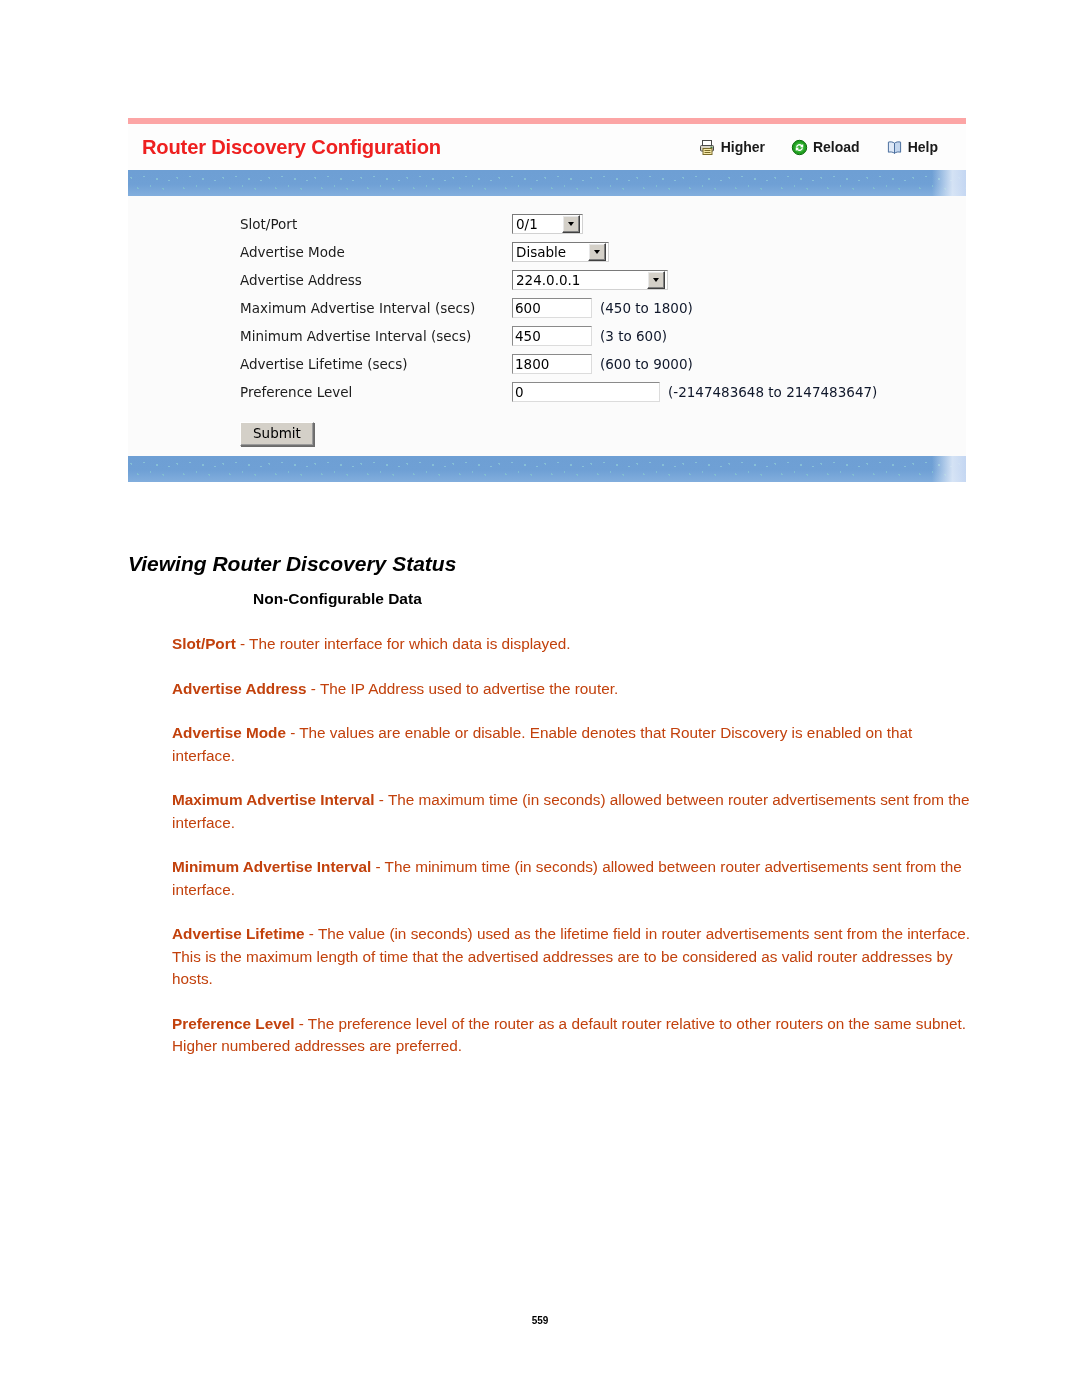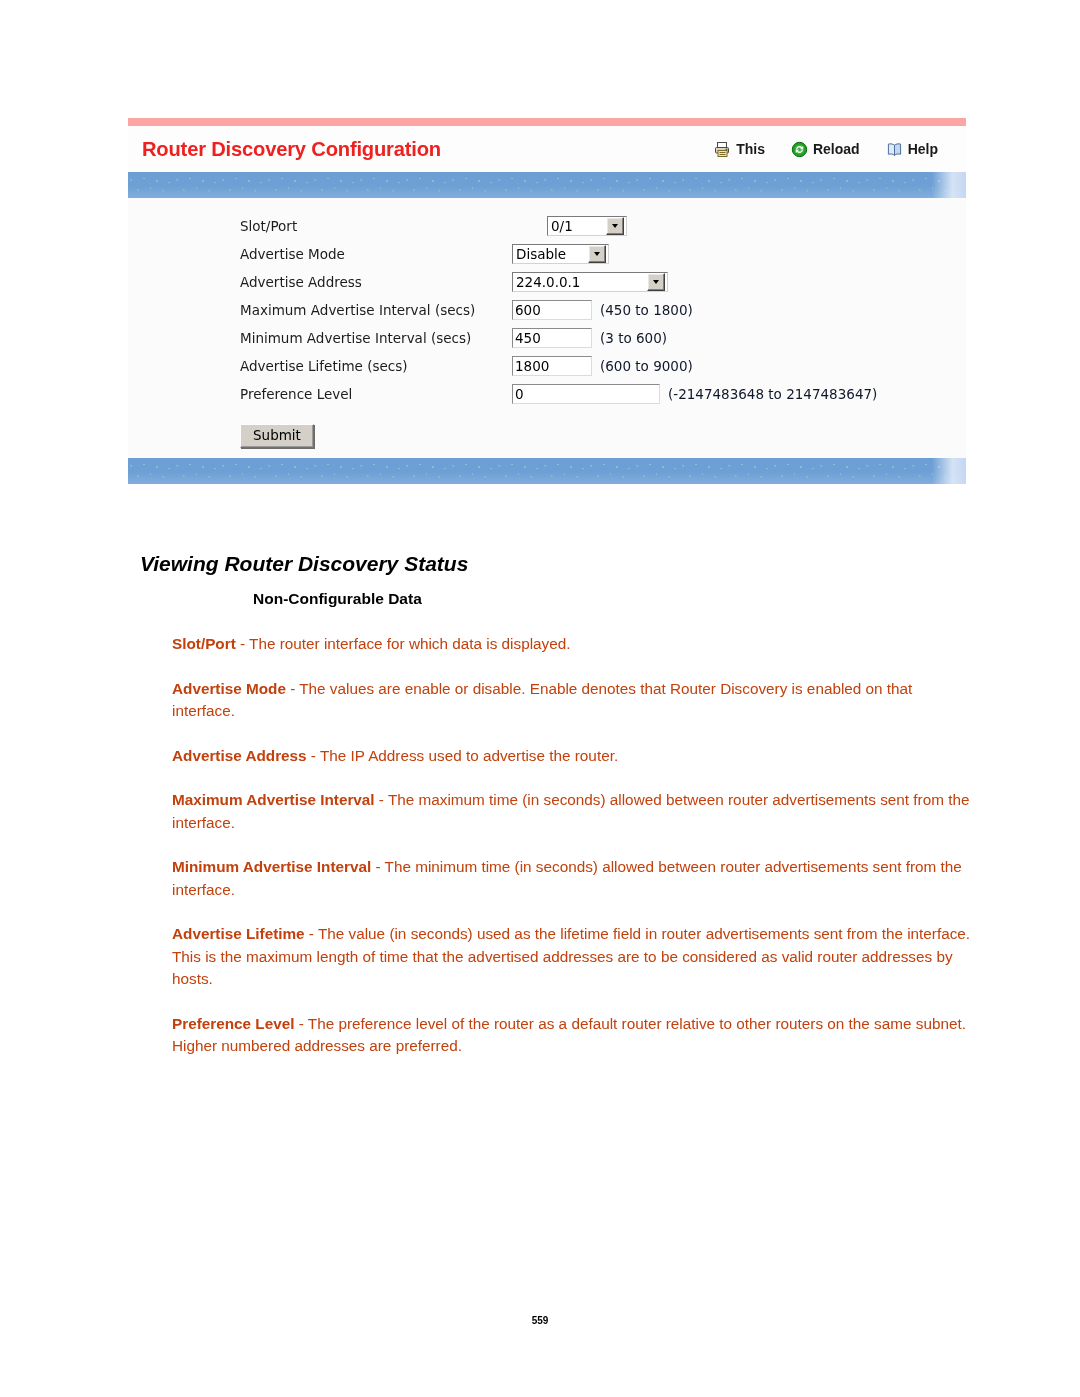--- a/index.html
+++ b/index.html
@@ -16,21 +16,21 @@
     overflow: hidden;
   }
 
   
   .screenshot {
     position: absolute;
     left: 128px;
     top: 118px;
     width: 838px;
     background: #fbfbfb;
-    border-top: 8px solid #fca5a5;
+    border-top: 6px solid #fca5a5;
   }
   .panel-titlebar {
     height: 46px;
     background: #fdfdfd;
     display: flex;
     align-items: center;
     justify-content: space-between;
     padding: 0 12px 0 14px;
     box-sizing: border-box;
   }
@@ -150,21 +150,21 @@
     display: flex; align-items: center; justify-content: center;
     flex: 0 0 auto;
   }
   .arrowbox i {
     display: block;
     width: 0; height: 0;
     border-left: 3.5px solid transparent;
     border-right: 3.5px solid transparent;
     border-top: 4px solid #000;
   }
-  .sel-slotport { width: 80px; margin-left: 35px; }
+  .sel-slotport { width: 71px; }
   .sel-mode     { width: 97px; }
   .sel-address  { width: 156px; }
 
   .textin {
     height: 20px;
     box-sizing: border-box;
     border: 1px solid #8a8a8a;
     border-right-color: #dcdcdc;
     border-bottom-color: #dcdcdc;
     background: #ffffff;
@@ -193,21 +193,21 @@
     color: #000;
     padding: 3px 12px 4px 12px;
     cursor: pointer;
     line-height: 15px;
   }
 
   
   .doc { position: absolute; left: 0; top: 0; width: 1080px; }
   .h-section {
     position: absolute;
-    left: 140px;
+    left: 128px;
     top: 552px;
     font-size: 21px;
     font-weight: bold;
     font-style: italic;
     font-family: "Liberation Sans", sans-serif;
     color: #000;
     white-space: nowrap;
   }
   .h-sub {
     position: absolute;
@@ -259,21 +259,21 @@
         <span class="tool-ico">
           <svg viewBox="0 0 17 17" width="17" height="17">
             <rect x="3.5" y="1.5" width="9" height="5" fill="#ffffff" stroke="#4a4a4a" stroke-width="1"></rect>
             <rect x="1.5" y="6.5" width="13" height="5.5" rx="1" fill="#d8d4c8" stroke="#4a4a4a" stroke-width="1"></rect>
             <rect x="4" y="9.5" width="9" height="6" fill="#f6e9a8" stroke="#7a6b2a" stroke-width="1"></rect>
             <rect x="5.5" y="11" width="6" height="1" fill="#7a6b2a"></rect>
             <rect x="5.5" y="13" width="6" height="1" fill="#7a6b2a"></rect>
             <rect x="11.5" y="7.6" width="2" height="1.4" fill="#3b7a3b"></rect>
           </svg>
         </span>
-        <span>This</span>
+        <span>Higher</span>
       </div>
 
       <div class="tool">
         <span class="tool-ico">
           <svg viewBox="0 0 17 17" width="17" height="17">
             <circle cx="8.5" cy="8.5" r="7.2" fill="#1f9e1f" stroke="#0c6b0c" stroke-width="1"></circle>
             <circle cx="8.5" cy="8.5" r="5" fill="#37b437"></circle>
             <path d="M5 8.5a3.5 3.5 0 0 1 6-2.4l1.2-1.2v3.4H8.9l1.2-1.2A2.3 2.3 0 0 0 6.2 8.5z" fill="#ffffff"></path>
             <path d="M12 8.5a3.5 3.5 0 0 1-6 2.4L4.8 12.1V8.7h3.3l-1.2 1.2A2.3 2.3 0 0 0 10.8 8.5z" fill="#ffffff"></path>
           </svg>
@@ -384,24 +384,24 @@
 
 <div class="doc">
   <div class="h-section">Viewing Router Discovery Status</div>
   <div class="h-sub">Non-Configurable Data</div>
 
   <div class="paras">
     <div class="para">
       <b>Slot/Port</b><span> - </span><span>The router interface for which data is displayed.</span>
     </div>
     <div class="para">
+      <b>Advertise Address</b><span> - </span><span>The IP Address used to advertise the router.</span>
+    </div>
+    <div class="para">
       <b>Advertise Mode</b><span> - </span><span>The values are enable or disable. Enable denotes that Router Discovery is enabled on that interface.</span>
-    </div>
-    <div class="para">
-      <b>Advertise Address</b><span> - </span><span>The IP Address used to advertise the router.</span>
     </div>
     <div class="para">
       <b>Maximum Advertise Interval</b><span> - </span><span>The maximum time (in seconds) allowed between router advertisements sent from the interface.</span>
     </div>
     <div class="para">
       <b>Minimum Advertise Interval</b><span> - </span><span>The minimum time (in seconds) allowed between router advertisements sent from the interface.</span>
     </div>
     <div class="para">
       <b>Advertise Lifetime</b><span> - </span><span>The value (in seconds) used as the lifetime field in router advertisements sent from the interface. This is the maximum length of time that the advertised addresses are to be considered as valid router addresses by hosts.</span>
     </div>

